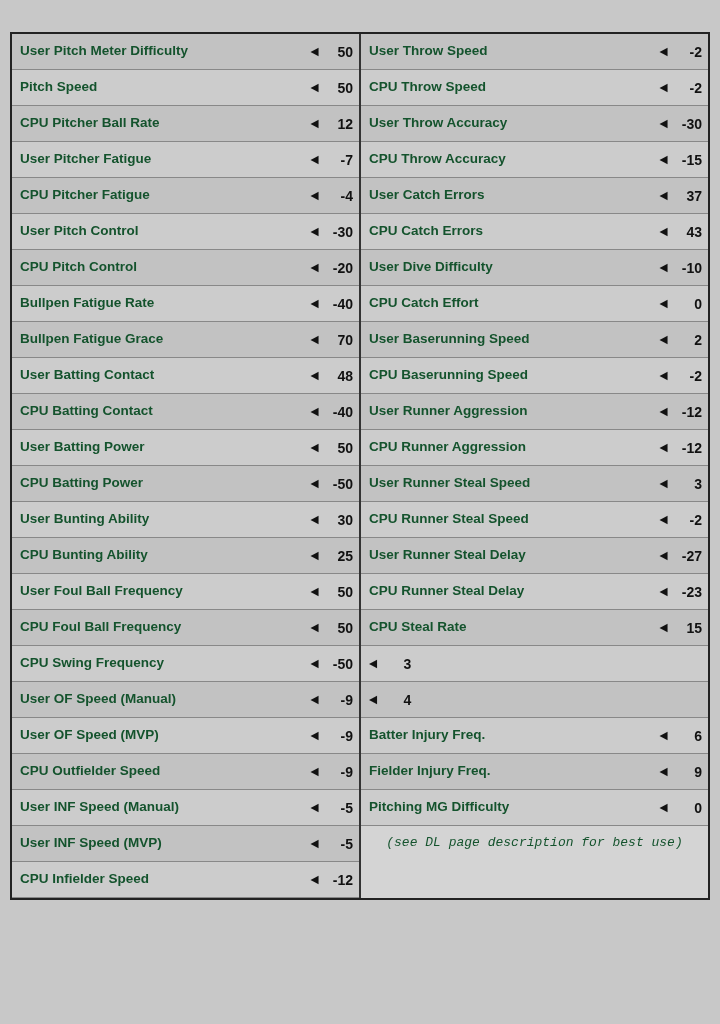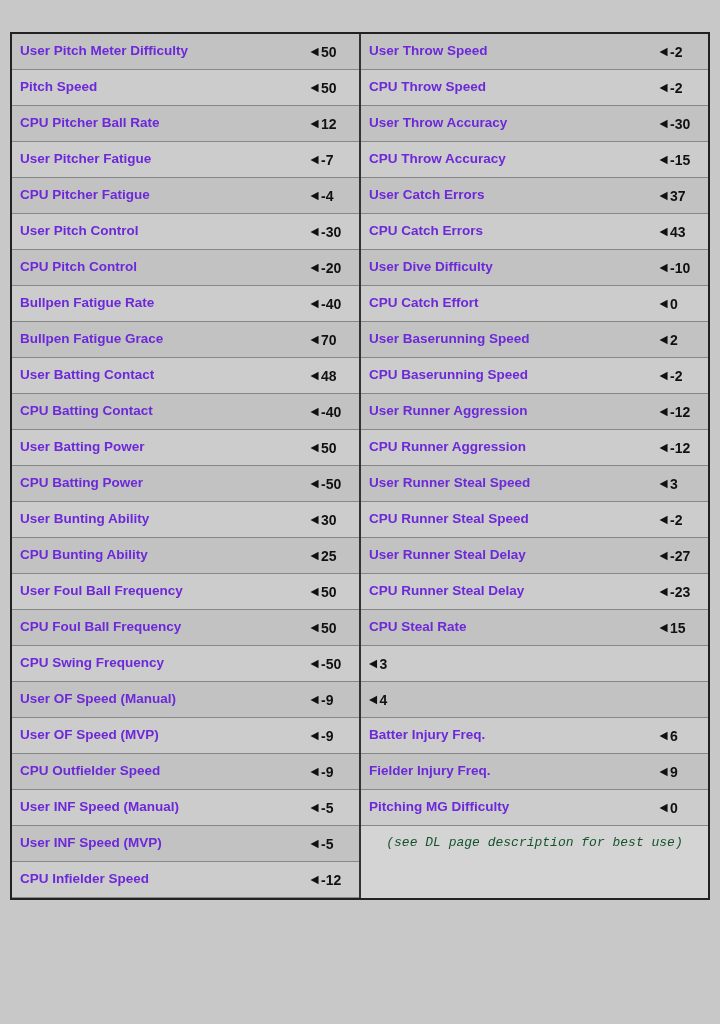--- a/index.html
+++ b/index.html
@@ -57,21 +57,21 @@
       background: #ccc;
     }
 
     .row:nth-child(odd) {
       background: #c2c2c2;
     }
 
     .row-label {
       font-size: 13.5px;
       font-weight: 700;
-      color: #6d28d9;
+      color: #14532d;
       font-family: 'Arial', sans-serif;
       flex: 1;
       line-height: 1.2;
     }
 
     .row-controls {
       display: flex;
       align-items: center;
       gap: 2px;
       flex-shrink: 0;
@@ -81,20 +81,21 @@
       font-size: 14px;
       color: #111;
       cursor: pointer;
     }
 
     .row-value {
       font-size: 14px;
       font-weight: 900;
       color: #111;
       min-width: 32px;
+      text-align: right;
       font-family: 'Arial Black', sans-serif;
     }
 
     .footer-note {
       text-align: center;
       font-style: italic;
       font-size: 13px;
       color: #14532d;
       padding: 8px 10px;
       line-height: 1.4;

